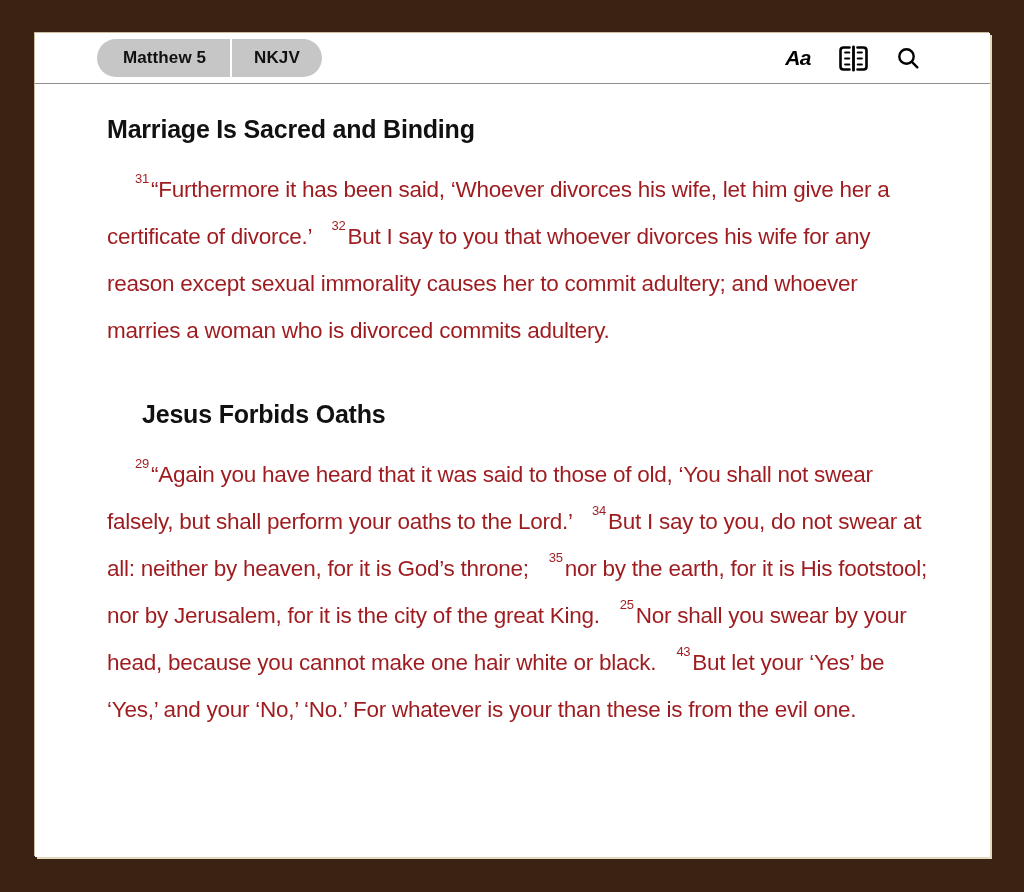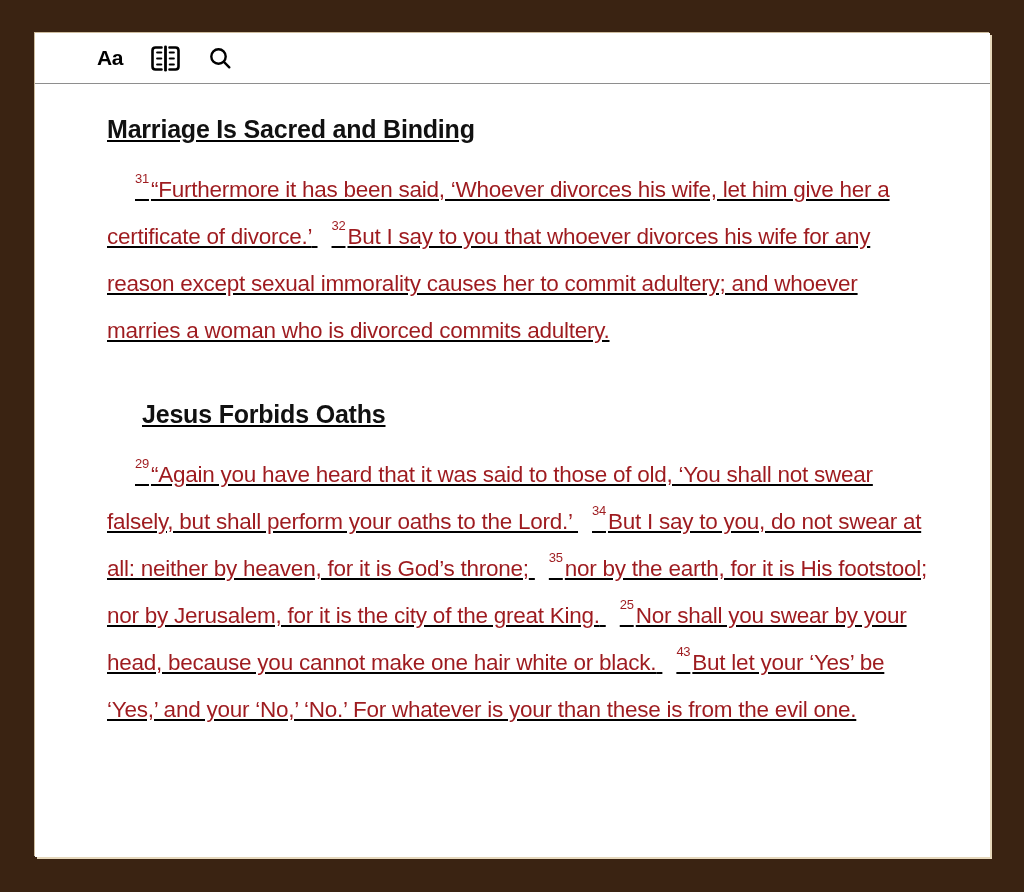--- a/index.html
+++ b/index.html
@@ -62,34 +62,34 @@
   }
   .icon-btn {
     background: none;
     border: none;
     padding: 0;
     cursor: pointer;
     display: flex;
     align-items: center;
     justify-content: center;
     color: #000;
+    font-style: italic;
   }
   .aa-label {
     font-family: inherit;
     font-size: 21px;
     font-weight: 600;
     color: #000;
     letter-spacing: -0.5px;
   }
   
   .content {
     flex: 1 1 auto;
     padding: 31px 52px 40px 72px;
     overflow: hidden;
-    text-decoration: underline;
   }
   .section-heading {
     font-size: 25px;
     font-weight: 700;
     color: #111111;
     margin: 0 0 22px 0;
     letter-spacing: -0.2px;
   }
   .section + .section .section-heading {
     margin-top: 46px;
@@ -113,20 +113,24 @@
     margin-right: 2px;
   }
   .verse-text + .verse-num { margin-left: 14px; }
 </style>
 </head>
 <body>
 
 <div class="page">
 
   <div class="toolbar">
+    <div class="segmented">
+      <button class="seg seg-left">Matthew 5</button>
+      <button class="seg seg-right">NKJV</button>
+    </div>
     <div class="toolbar-icons">
       <button class="icon-btn">
         <span class="aa-label">Aa</span>
       </button>
       <button class="icon-btn">
         <span style="display:flex;">
           <svg width="33" height="27" viewBox="0 0 33 27" fill="none" stroke="#000" stroke-width="2.6" stroke-linecap="round">
             <path d="M12.5 2.5 H6.5 Q3.5 2.5 3.5 5.5 V21.5 Q3.5 24.5 6.5 24.5 H12.5"></path>
             <path d="M20.5 2.5 H26.5 Q29.5 2.5 29.5 5.5 V21.5 Q29.5 24.5 26.5 24.5 H20.5"></path>
             <line x1="16.5" y1="1.8" x2="16.5" y2="25.2" stroke-width="2.8"></line>

